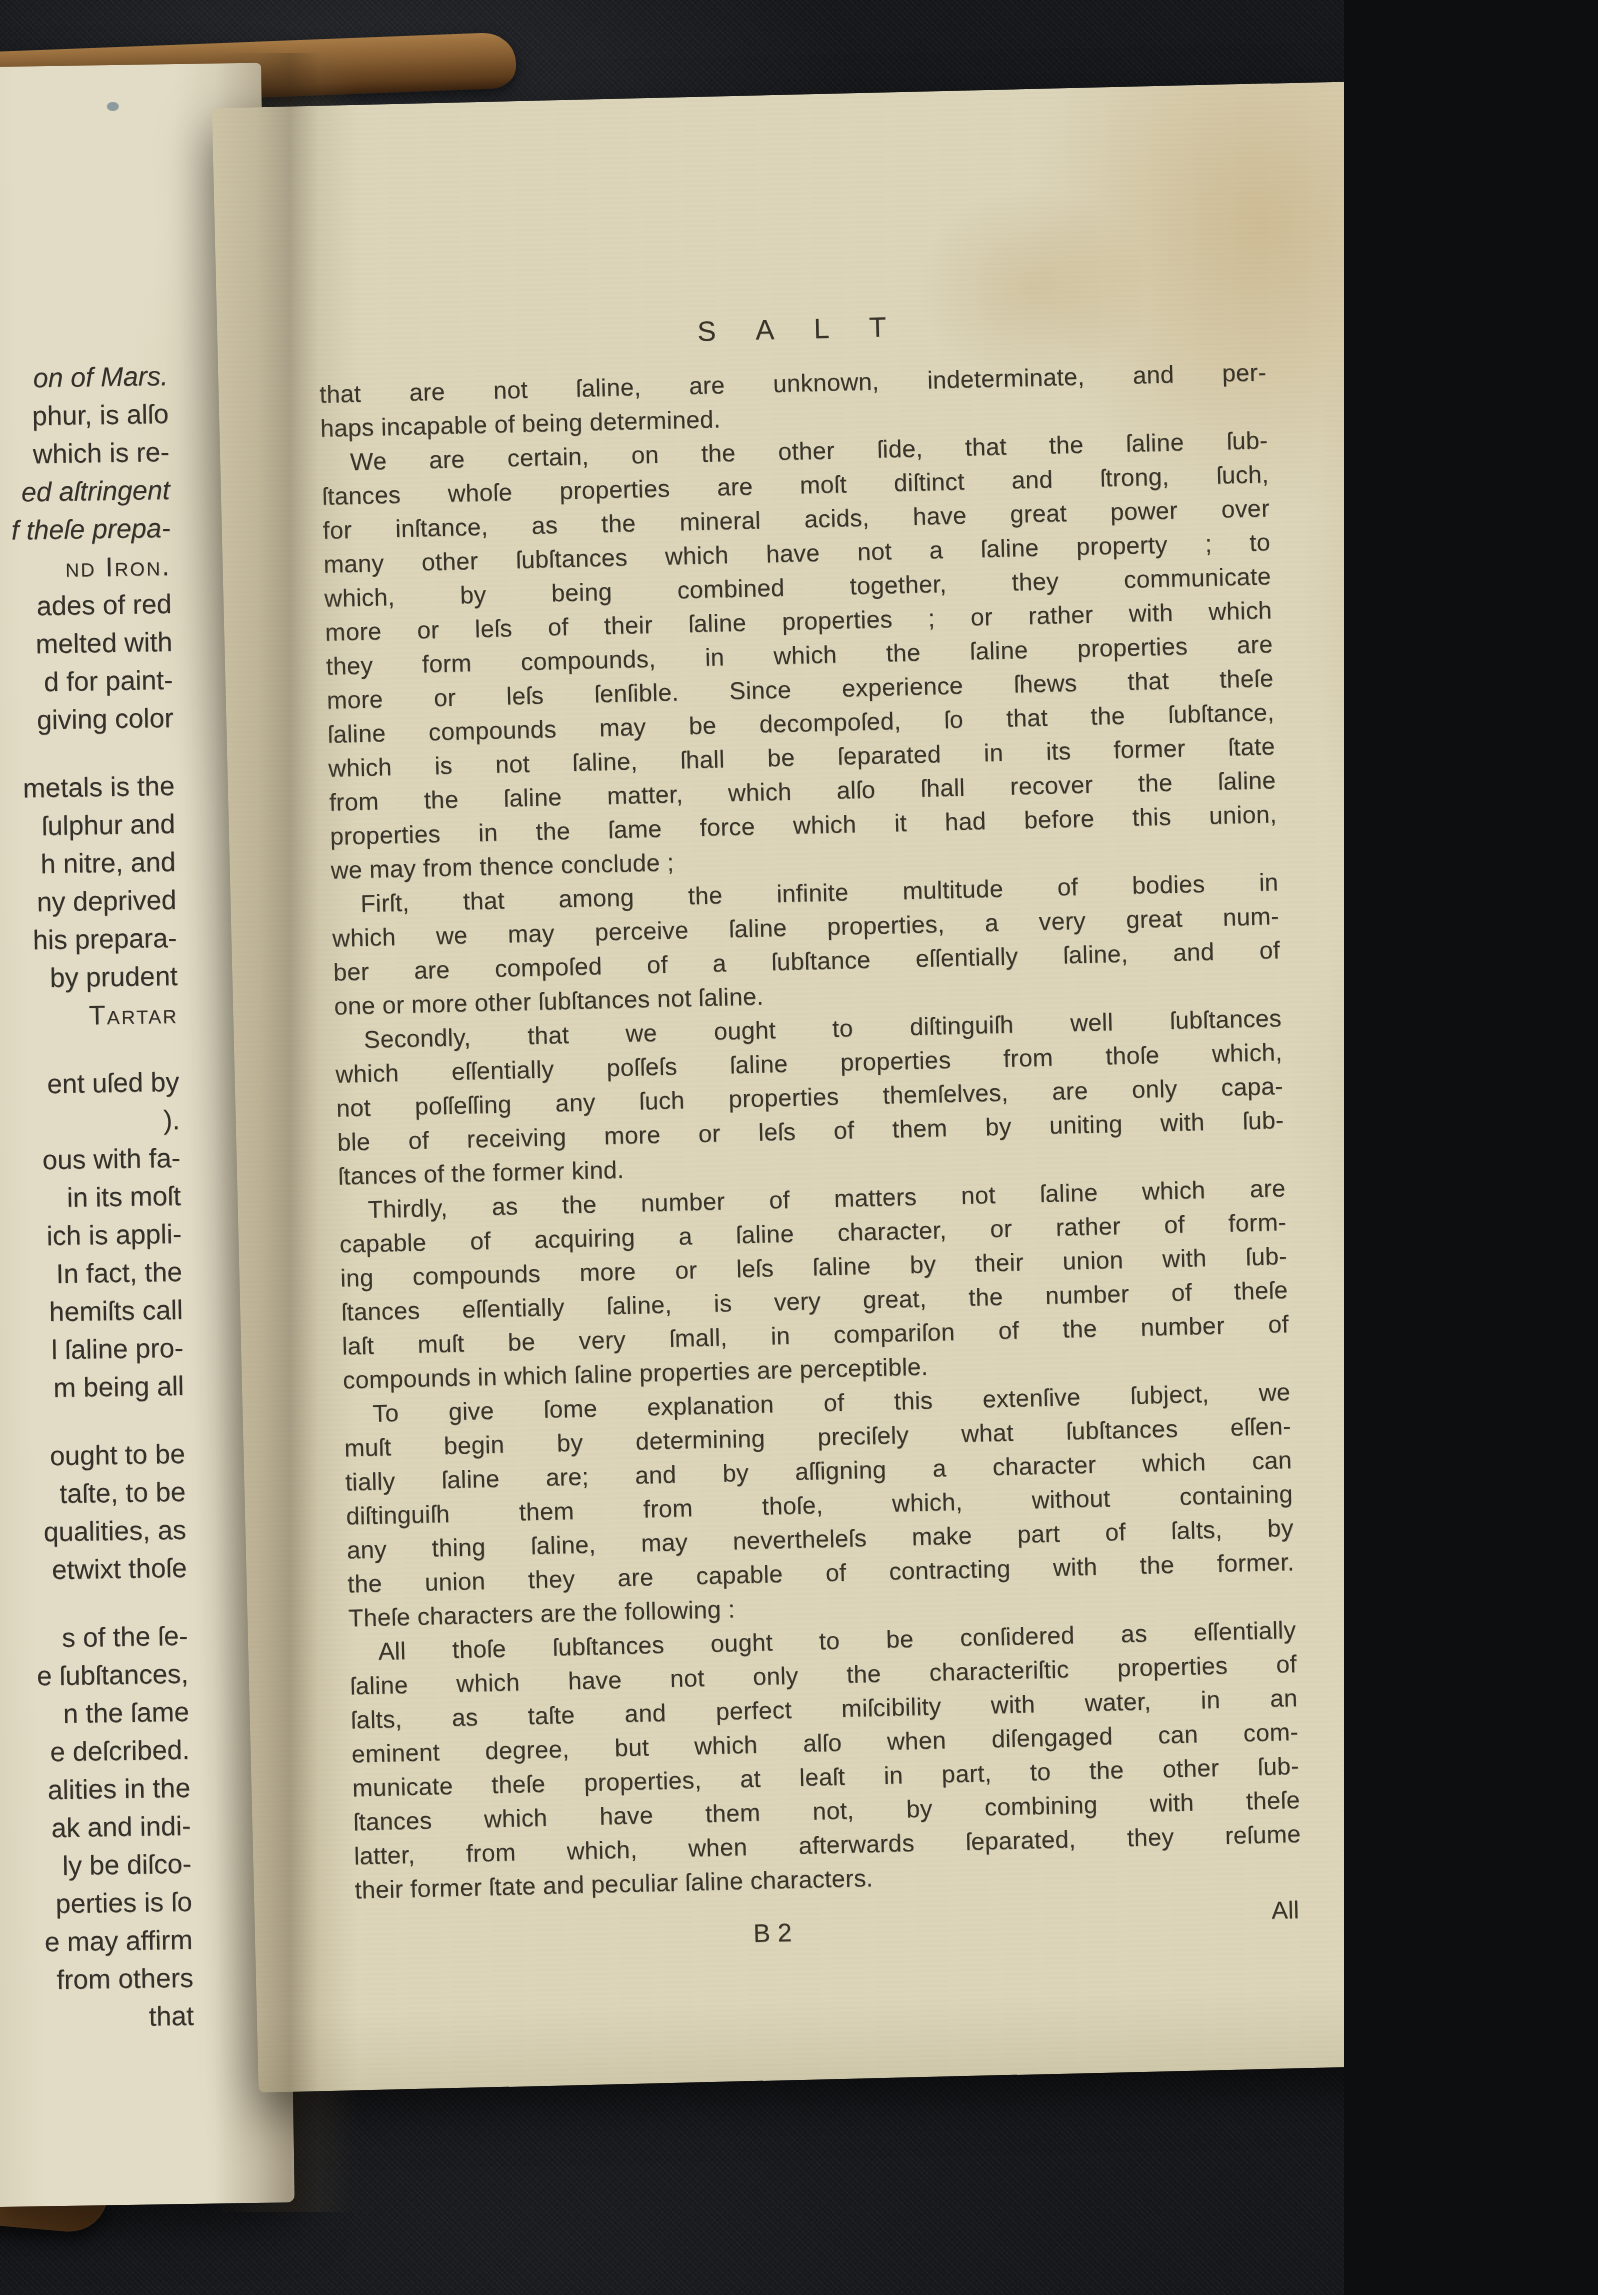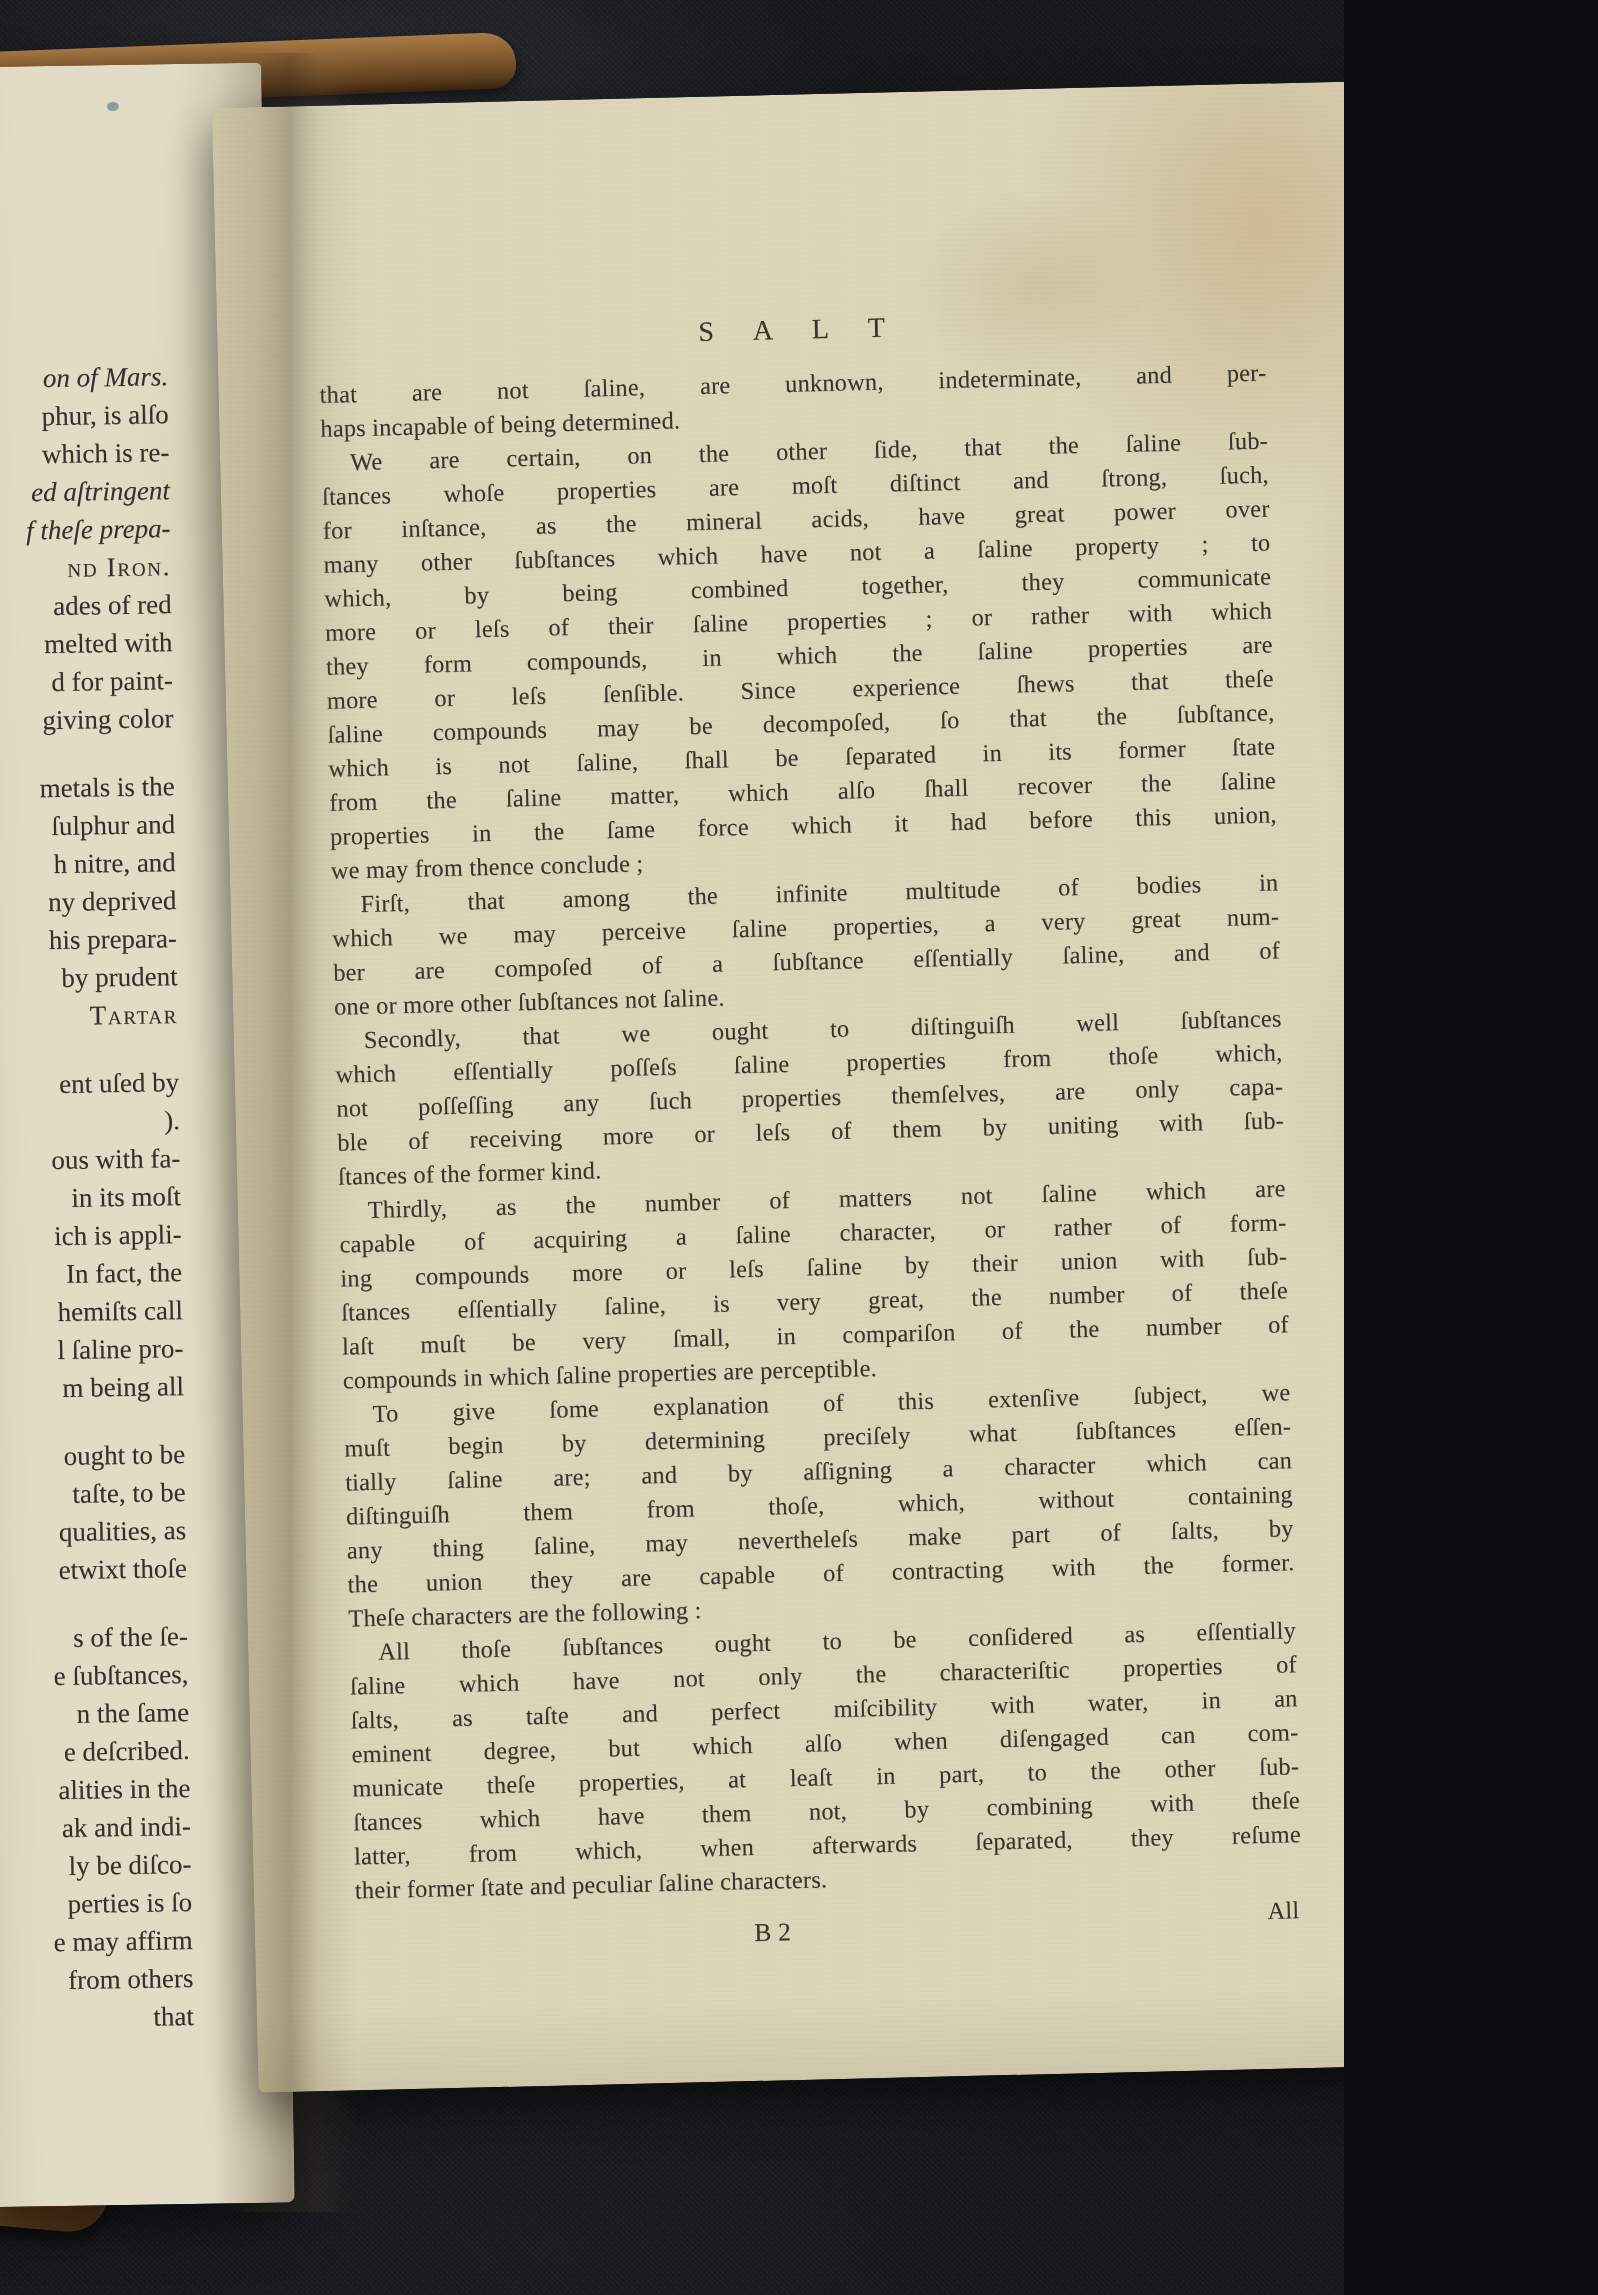--- a/index.html
+++ b/index.html
@@ -3,21 +3,21 @@
 <meta charset="utf-8">
 <style>
   html,body{margin:0;padding:0;background:#0d0e10;}
   .stage{
     position:relative;width:1344px;height:2295px;overflow:hidden;
     background:
       radial-gradient(ellipse 833px 444px at 26% 5%, rgba(115,120,130,.20), transparent 62%),
       radial-gradient(ellipse 722px 555px at 96% 45%, rgba(95,100,110,.10), transparent 60%),
       radial-gradient(ellipse 888px 500px at 40% 98%, rgba(70,74,82,.10), transparent 60%),
       #17181b;
-    font-family:Liberation Serif, serif;
+    font-family:Liberation Sans, sans-serif;
   }
   .weave{position:absolute;inset:0;
     background-image:
       repeating-linear-gradient(45deg, rgba(255,255,255,.022) 0 1.1px, transparent 1.1px 3.9px),
       repeating-linear-gradient(-45deg, rgba(0,0,0,.10) 0 1.1px, transparent 1.1px 3.9px),
       radial-gradient(rgba(255,255,255,.028) 0.6px, transparent 0.9px);
     background-size:auto,auto,5px 5px;}
   
   .spine-top{position:absolute;left:-16.7px;top:42px;width:533px;height:56px;
     transform:rotate(-2.2deg);border-radius:0 33px 25.5px 0/0 30px 22px 0;

